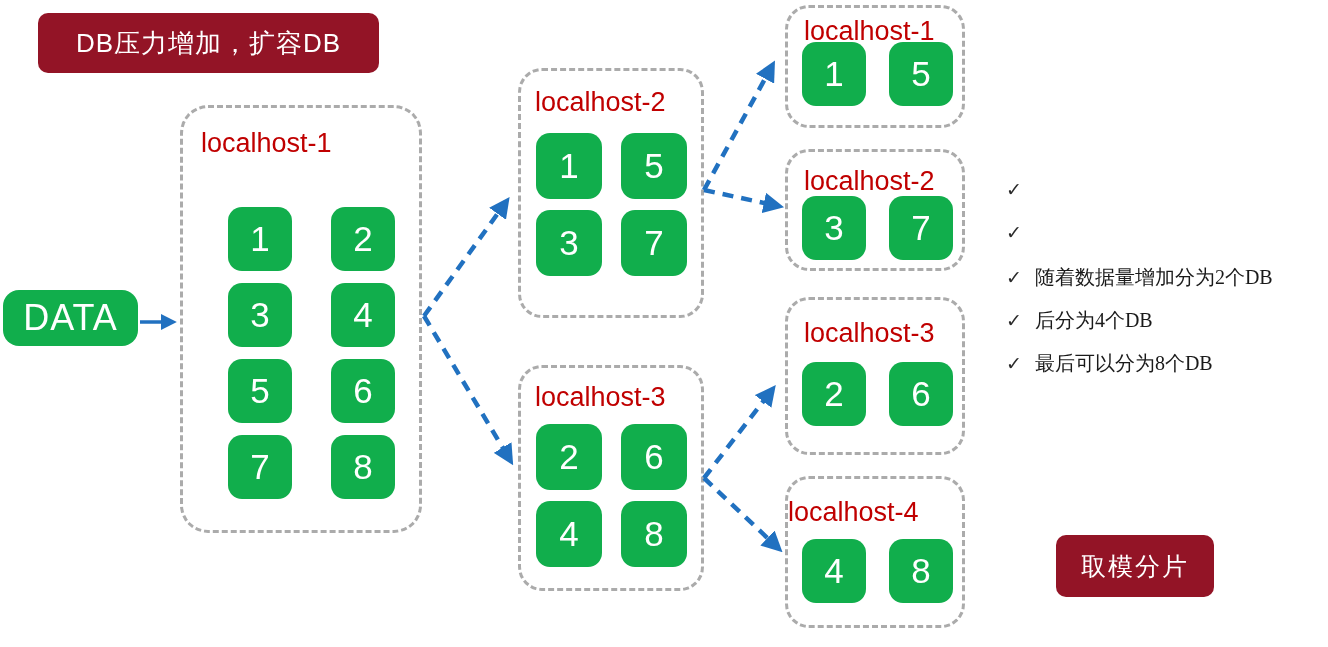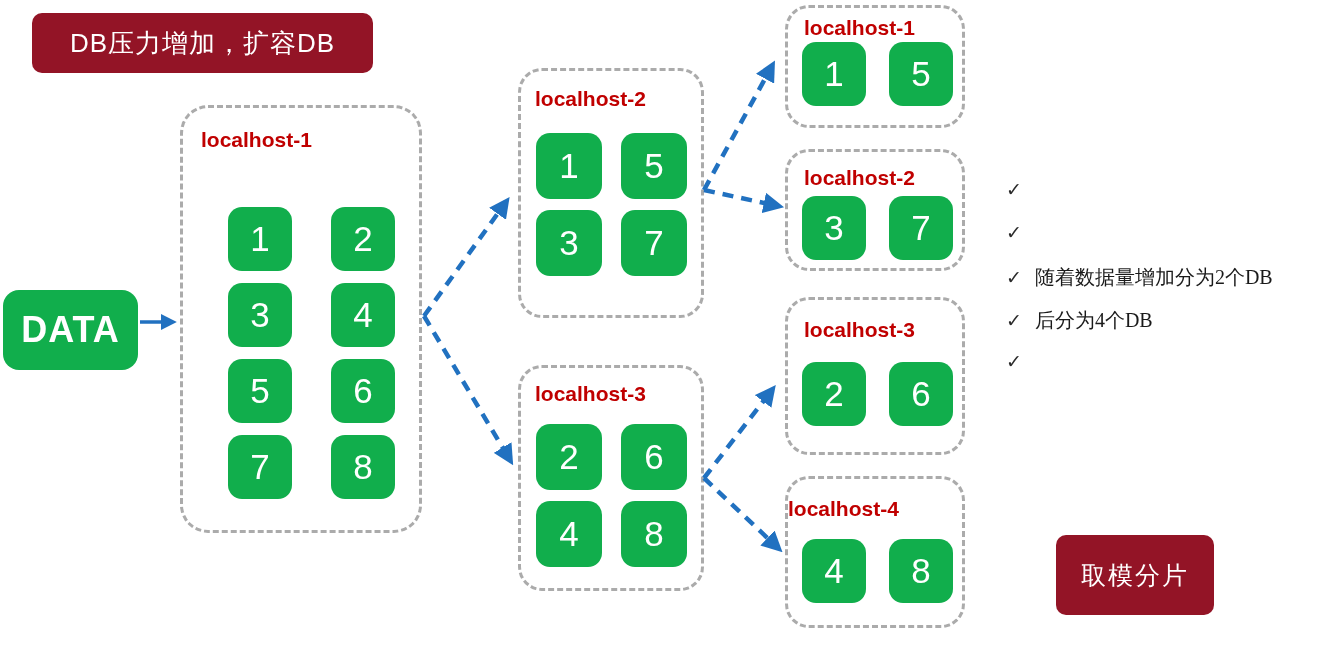--- a/index.html
+++ b/index.html
@@ -12,36 +12,36 @@
   html,body{margin:0;padding:0;background:#ffffff;}
   .canvas{
     position:relative;width:1328px;height:647px;background:#ffffff;overflow:hidden;
     font-family:"Liberation Sans",sans-serif;
   }
   .banner{
     position:absolute;background:var(--dark-red);color:#ffffff;
     display:flex;align-items:center;justify-content:center;
     border-radius:10px;
   }
-  .banner-top{left:32px;top:13px;width:341px;height:60px;font-size:26px;letter-spacing:1px;}
+  .banner-top{left:38px;top:13px;width:341px;height:60px;font-size:26px;letter-spacing:1px;}
   .banner-bottom{
-    left:1056px;top:535px;width:158px;height:80px;font-size:25px;
+    left:1056px;top:535px;width:158px;height:62px;font-size:25px;
     font-family:Liberation Serif, serif;letter-spacing:2px;text-align:right;
   }
   .data-box{
-    position:absolute;left:3px;top:290px;width:135px;height:80px;
+    position:absolute;left:3px;top:290px;width:135px;height:56px;
     background:var(--green);border-radius:16px;color:#ffffff;font-size:36px;
-    display:flex;align-items:center;justify-content:center;letter-spacing:1px;font-weight:bold;
+    display:flex;align-items:center;justify-content:center;letter-spacing:1px;
   }
   .group{
     position:absolute;border:3px dashed var(--border-gray);border-radius:24px;
     background:transparent;box-sizing:border-box;
   }
   .glabel{
-    position:absolute;color:var(--label-red);font-weight:bold;font-size:21px;
+    position:absolute;color:var(--label-red);font-weight:normal;font-size:27px;
     white-space:nowrap;
   }
   .cells{position:absolute;display:grid;}
   .cell{
     background:var(--green);border-radius:14px;color:#ffffff;
     display:flex;align-items:center;justify-content:center;font-size:35px;
   }
   
   .g-source{left:180px;top:105px;width:242px;height:428px;border-radius:28px;}
   .g-source .glabel{left:18px;top:20px;}
@@ -178,16 +178,17 @@
     <li>
       <span class="check-mark">✓</span>
       <span>随着数据量增加分为2个DB</span>
     </li>
     <li>
       <span class="check-mark">✓</span>
       <span>后分为4个DB</span>
     </li>
     <li>
       <span class="check-mark">✓</span>
+      <span>最后可以分为8个DB</span>
     </li>
   </ul>
 
 </div>
 
 </body></html>

